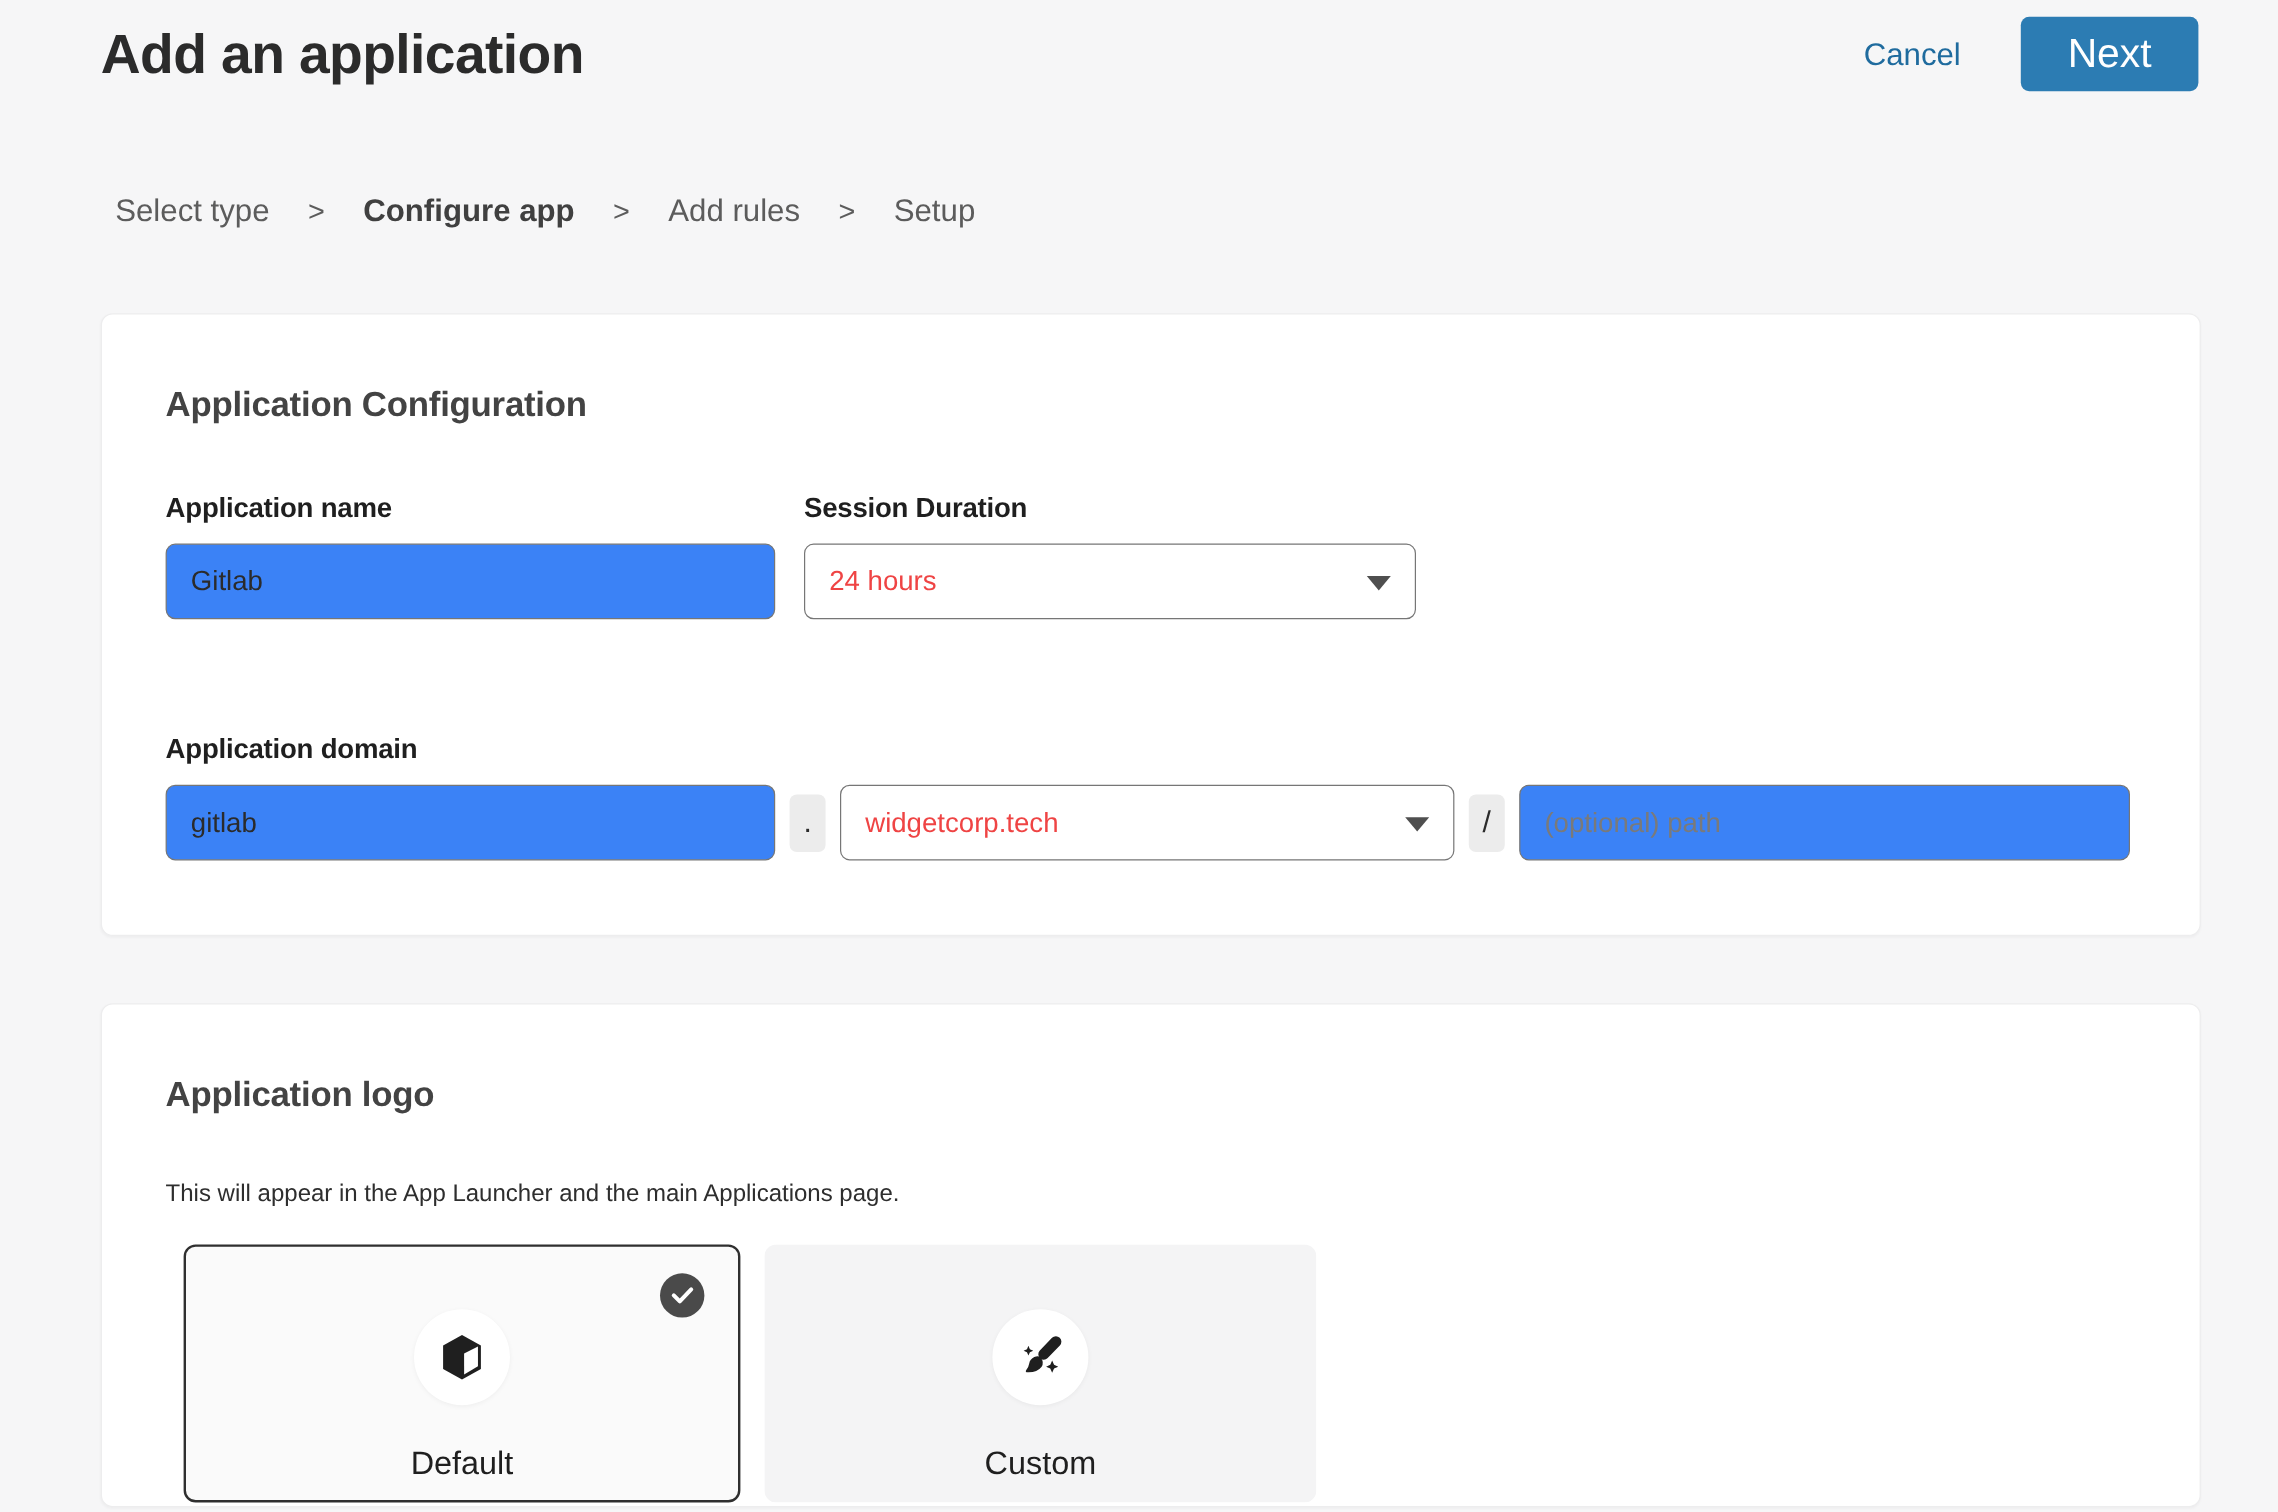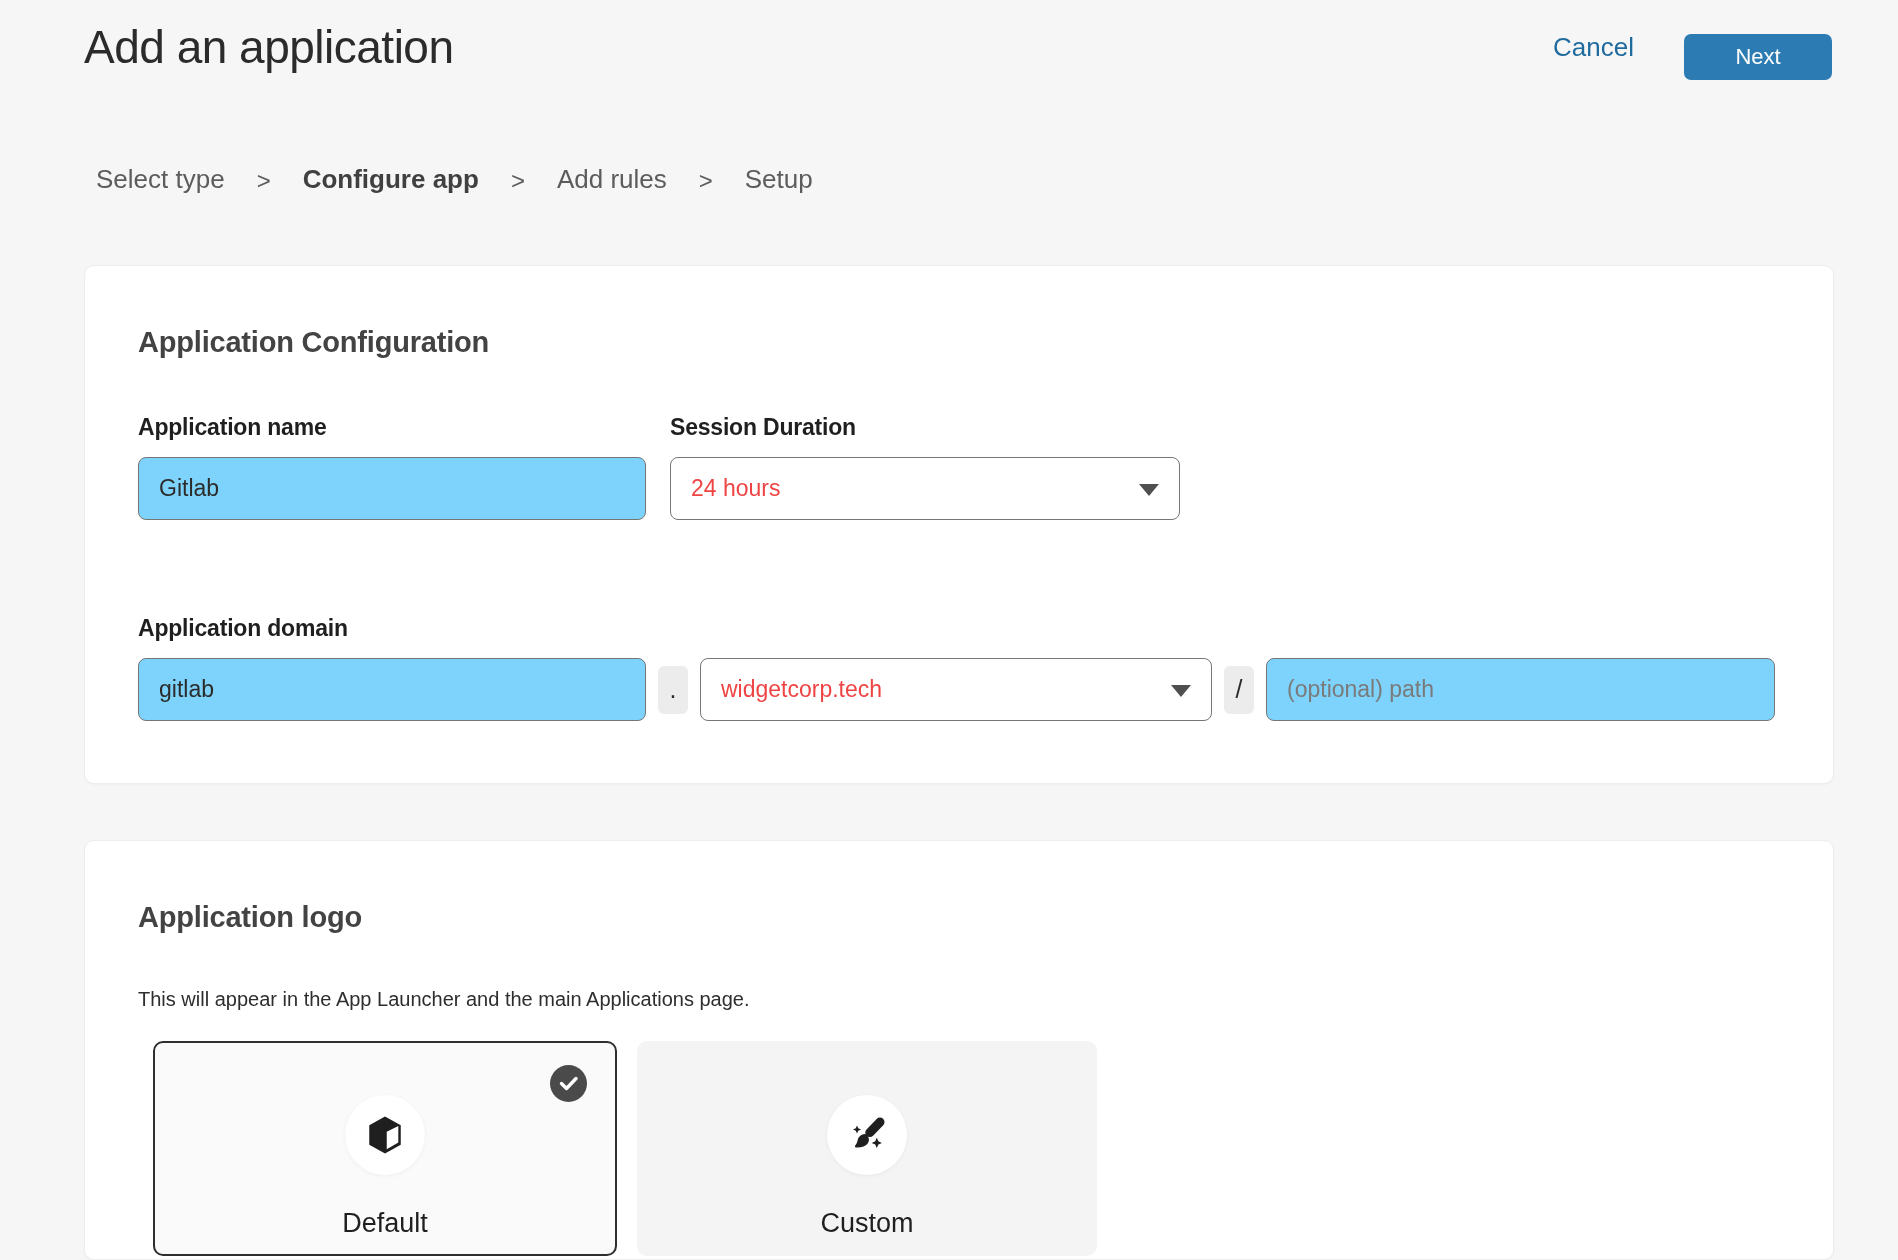--- a/index.html
+++ b/index.html
@@ -8,33 +8,32 @@
     font-family: "Liberation Sans", sans-serif;
     background: #f6f6f7;
     color: #222;
   }
   
   .page-header {
     display: flex; align-items: center;
     padding: 14px 66px 0 84px;
   }
   .page-title {
-    font-size: 46px; font-weight: 400; color: #2b2b2b;
+    font-size: 46px; font-weight: 700; color: #2b2b2b;
     letter-spacing: -0.5px; flex: 1 1 auto;
   }
   .cancel-link {
     font-size: 26px; color: #1f6b9e; cursor: pointer;
     margin-right: 50px; text-decoration: none; background: none; border: none;
     font-family: inherit;
   }
   .next-btn {
-    width: 148px; height: 46px; border: none; border-radius: 7px;
-    background: #2c7cb3; color: #ffffff; font-size: 22px; cursor: pointer;
+    width: 148px; height: 62px; border: none; border-radius: 7px;
+    background: #2c7cb3; color: #ffffff; font-size: 34px; cursor: pointer;
     font-family: inherit;
-    margin-top: 20px;
   }
   
   .breadcrumb {
     margin: 84px 0 0 96px;
     display: flex; align-items: flex-end; gap: 32px;
     font-size: 26px; color: #5c5c5c;
   }
   .crumb { cursor: default; }
   .crumb.active { font-weight: 700; color: #404040; }
   .crumb-sep { color: #5c5c5c; font-size: 24px; }
@@ -54,21 +53,21 @@
     letter-spacing: -0.2px;
   }
   
   .form-row { display: flex; gap: 24px; margin-top: 55px; }
   .field-label {
     display: block; font-size: 23px; font-weight: 700; color: #1f1f1f;
     margin-bottom: 16px; letter-spacing: -0.2px;
   }
   .text-input {
     height: 63px; border: 1px solid #767676; border-radius: 8px;
-    font-size: 23px; color: #2b2b2b; padding: 0 20px; background: #7dd3fc;
+    font-size: 23px; color: #2b2b2b; padding: 0 20px; background: #3b82f6;
     font-family: inherit; outline: none; width: 100%;
   }
   .text-input::placeholder { color: #7a7a7a; }
   .col-name { width: 508px; }
   .col-session { width: 510px; }
   .select-box {
     position: relative; height: 63px; border: 1px solid #767676;
     border-radius: 8px; background: #fff; display: flex; align-items: center;
     padding: 0 52px 0 20px; font-size: 23px; color: #ef4444; cursor: pointer;
   }

